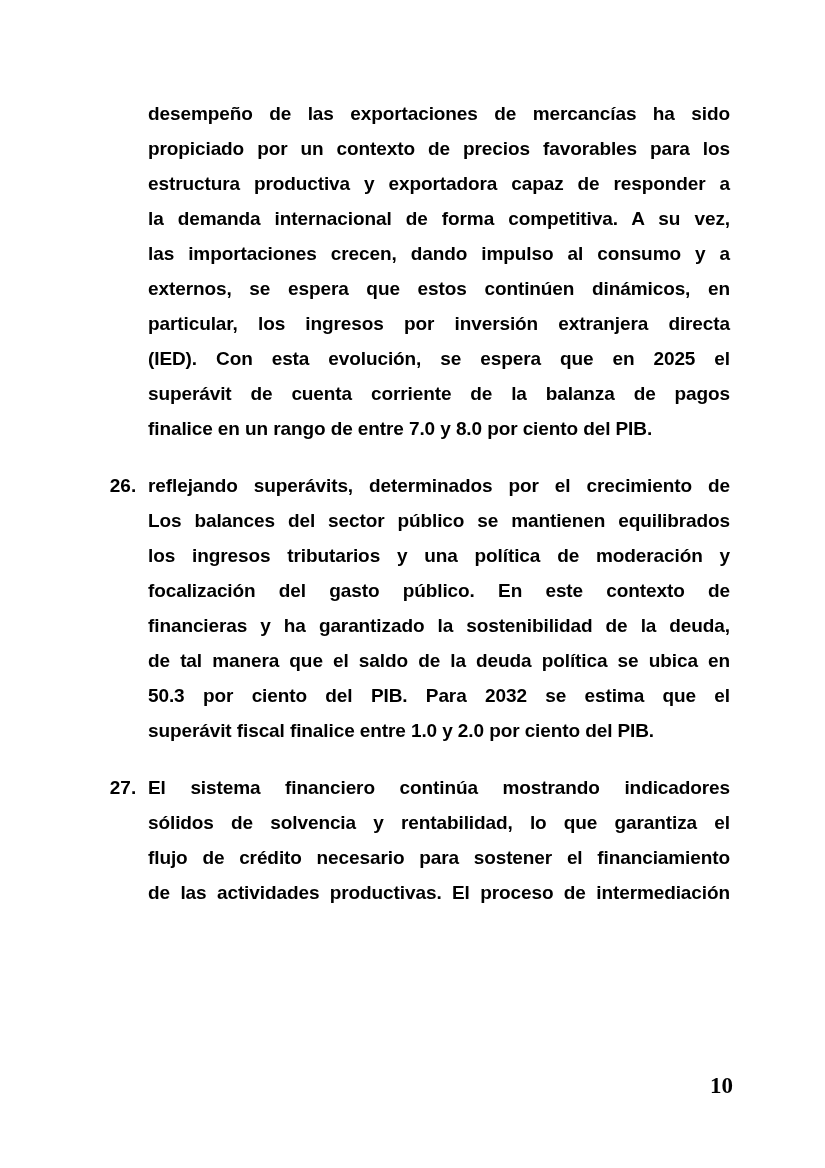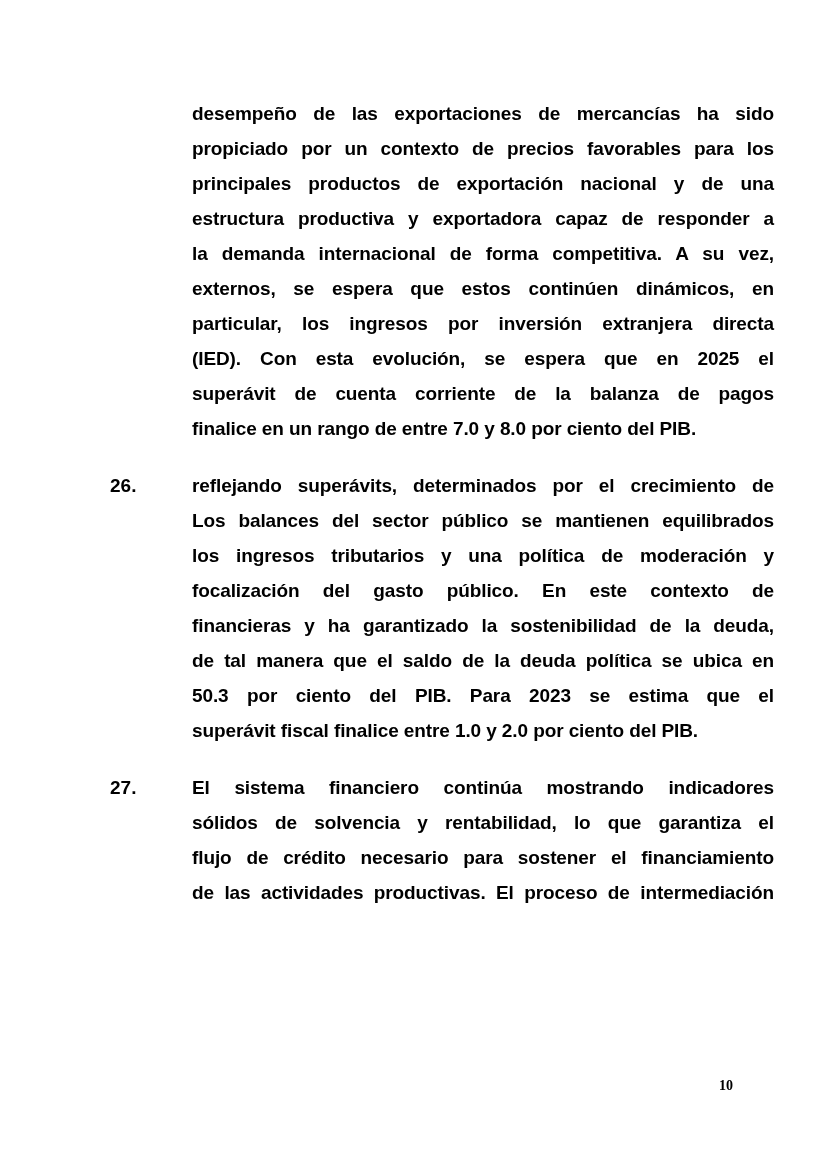--- a/index.html
+++ b/index.html
@@ -18,29 +18,28 @@
     color: #000000;
   }
   .content {
     position: absolute;
     left: 98px;
     top: 96px;
     width: 632px;
   }
   .para {
     display: flex;
-    margin: 0 0 22px 12px;
-    gap: 32px;
+    margin: 0 0 22px 0;
   }
   .marker {
     width: 50px;
     flex: 0 0 50px;
     font-size: 19px;
     line-height: 35px;
-    text-align: left;
+    text-align: center;
   }
   .lines {
     width: 582px;
     flex: 0 0 582px;
   }
   .line {
     font-size: 19px;
     line-height: 35px;
     letter-spacing: -0.1px;
     text-align: justify;
@@ -49,56 +48,56 @@
   }
   .line.line-end {
     text-align-last: left;
   }
   .page-number {
     position: absolute;
     top: 1074px;
     right: 92px;
     font-family: "Liberation Serif", serif;
     font-weight: bold;
-    font-size: 14px;
+    font-size: 23px;
     line-height: 24px;
     color: #000000;
   }
 </style>
 </head>
 <body>
 
 <main class="page">
   <section class="content">
   <div class="para">
     <div class="marker"></div>
     <div class="lines">
           <div class="line">desempeño de las exportaciones de mercancías ha sido</div>
           <div class="line">propiciado por un contexto de precios favorables para los</div>
-          <div class="line">principales productos de exportación nacional y de una</div>
           <div class="line">estructura productiva y exportadora capaz de responder a</div>
           <div class="line">la demanda internacional de forma competitiva. A su vez,</div>
+          <div class="line">las importaciones crecen, dando impulso al consumo y a</div>
           <div class="line">externos, se espera que estos continúen dinámicos, en</div>
           <div class="line">particular, los ingresos por inversión extranjera directa</div>
           <div class="line">(IED). Con esta evolución, se espera que en 2025 el</div>
           <div class="line">superávit de cuenta corriente de la balanza de pagos</div>
           <div class="line line-end">finalice en un rango de entre 7.0 y 8.0 por ciento del PIB.</div>
         </div>
   </div>
 
   <div class="para">
     <div class="marker">26.</div>
     <div class="lines">
           <div class="line">reflejando superávits, determinados por el crecimiento de</div>
           <div class="line">Los balances del sector público se mantienen equilibrados</div>
           <div class="line">los ingresos tributarios y una política de moderación y</div>
           <div class="line">focalización del gasto público. En este contexto de</div>
           <div class="line">financieras y ha garantizado la sostenibilidad de la deuda,</div>
           <div class="line">de tal manera que el saldo de la deuda política se ubica en</div>
-          <div class="line">50.3 por ciento del PIB. Para 2023 se estima que el</div>
+          <div class="line">50.3 por ciento del PIB. Para 2032 se estima que el</div>
           <div class="line line-end">superávit fiscal finalice entre 1.0 y 2.0 por ciento del PIB.</div>
         </div>
   </div>
 
   <div class="para">
     <div class="marker">27.</div>
     <div class="lines">
           <div class="line">El sistema financiero continúa mostrando indicadores</div>
           <div class="line">sólidos de solvencia y rentabilidad, lo que garantiza el</div>
           <div class="line">flujo de crédito necesario para sostener el financiamiento</div>

